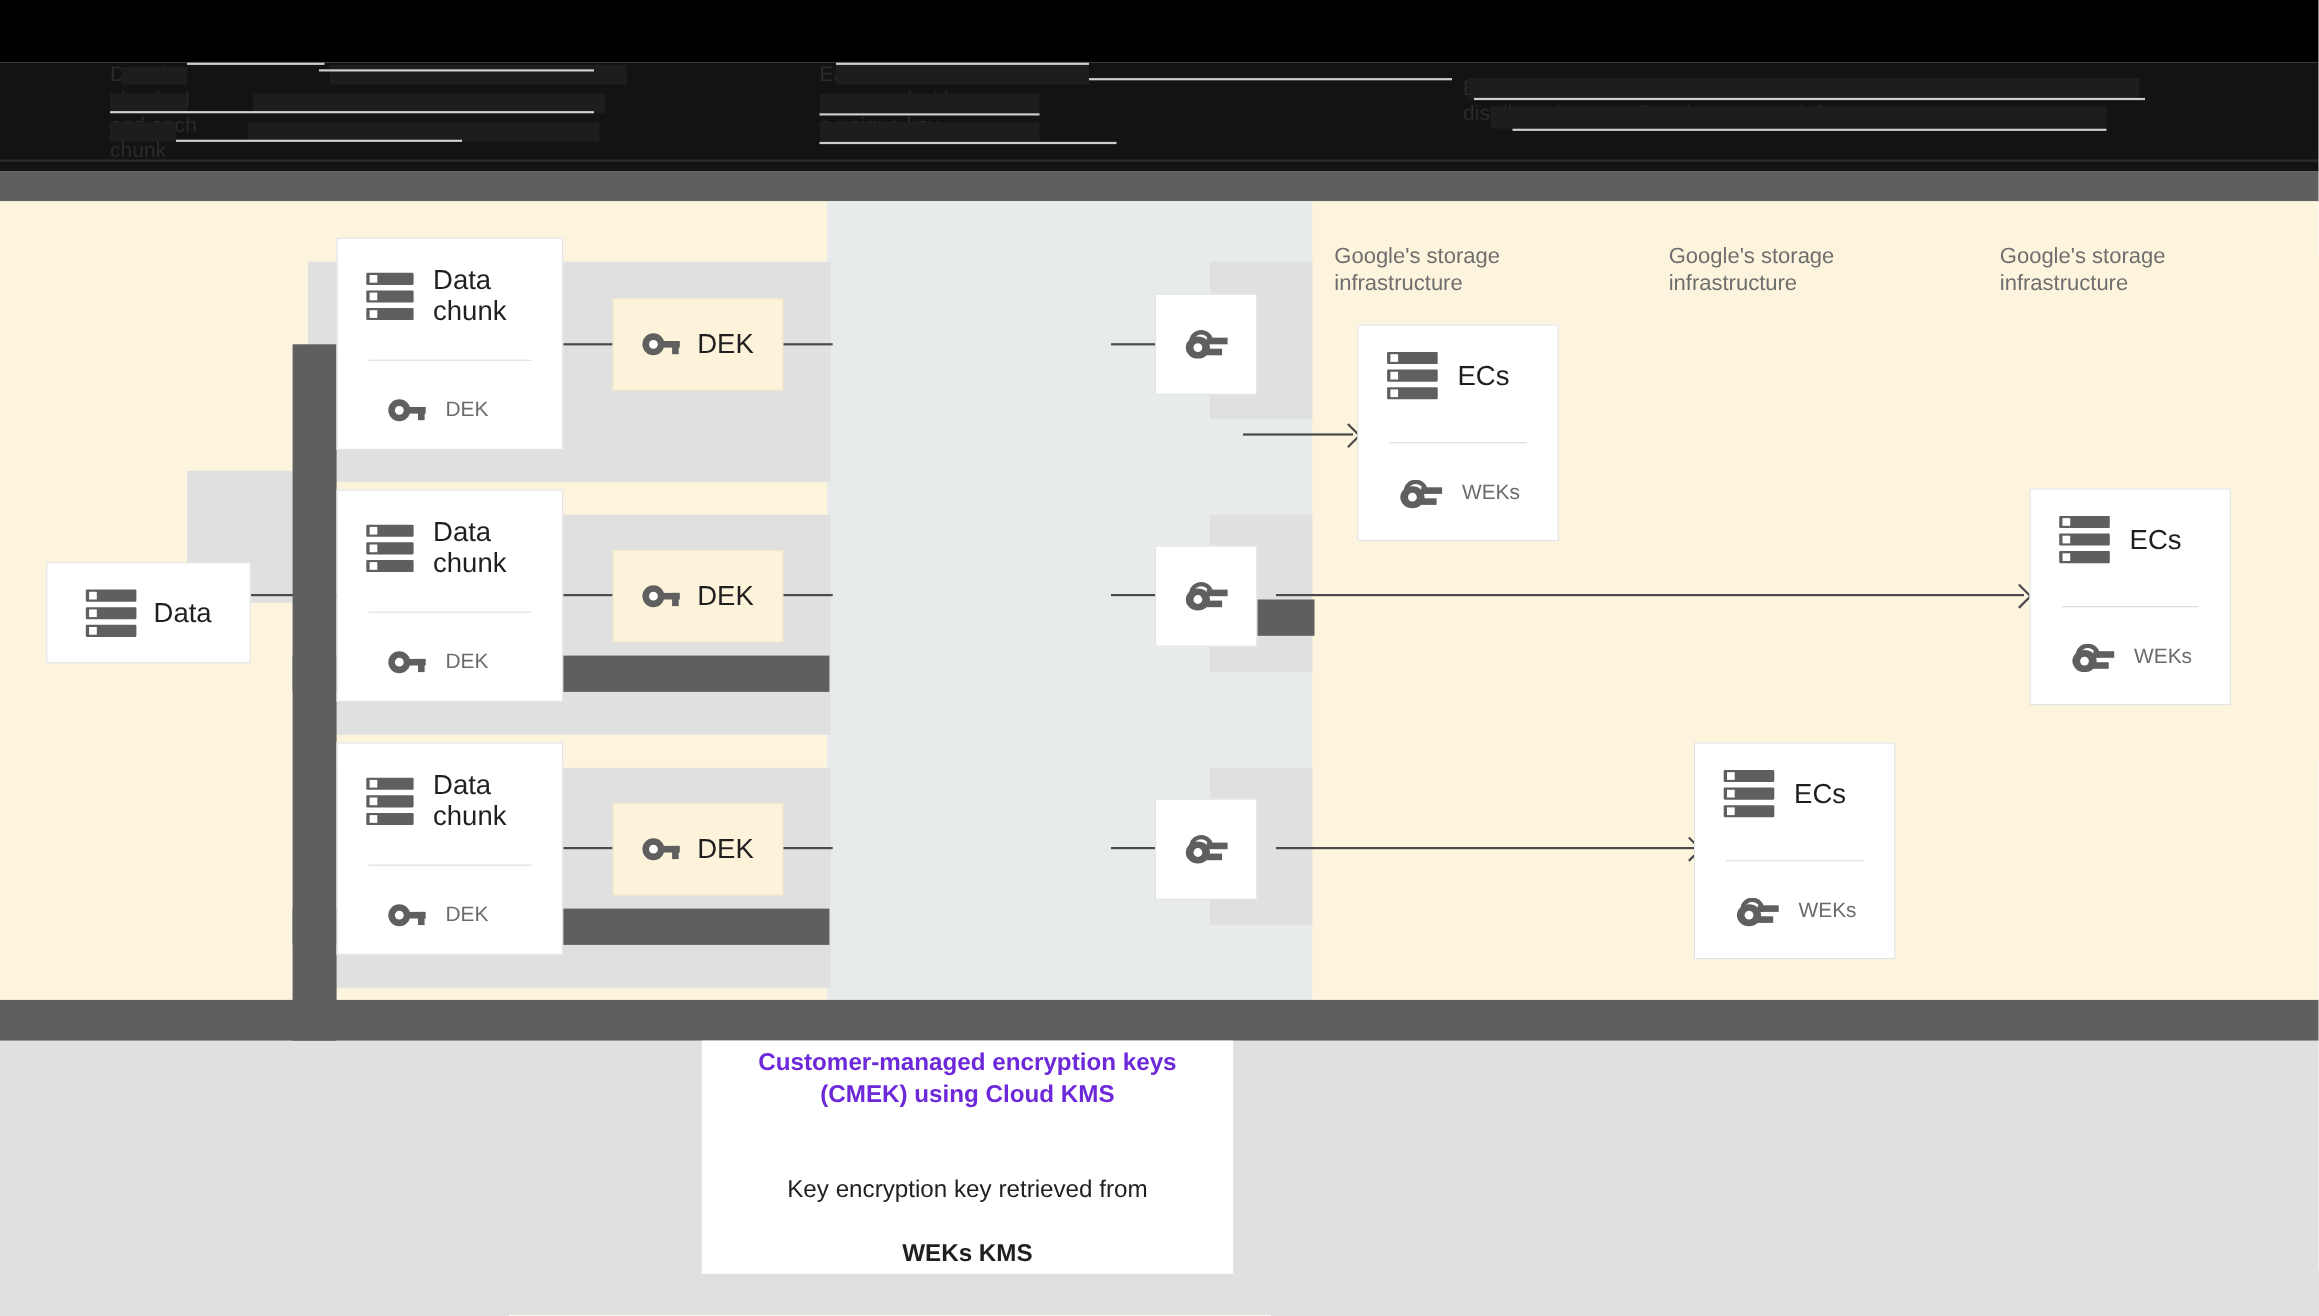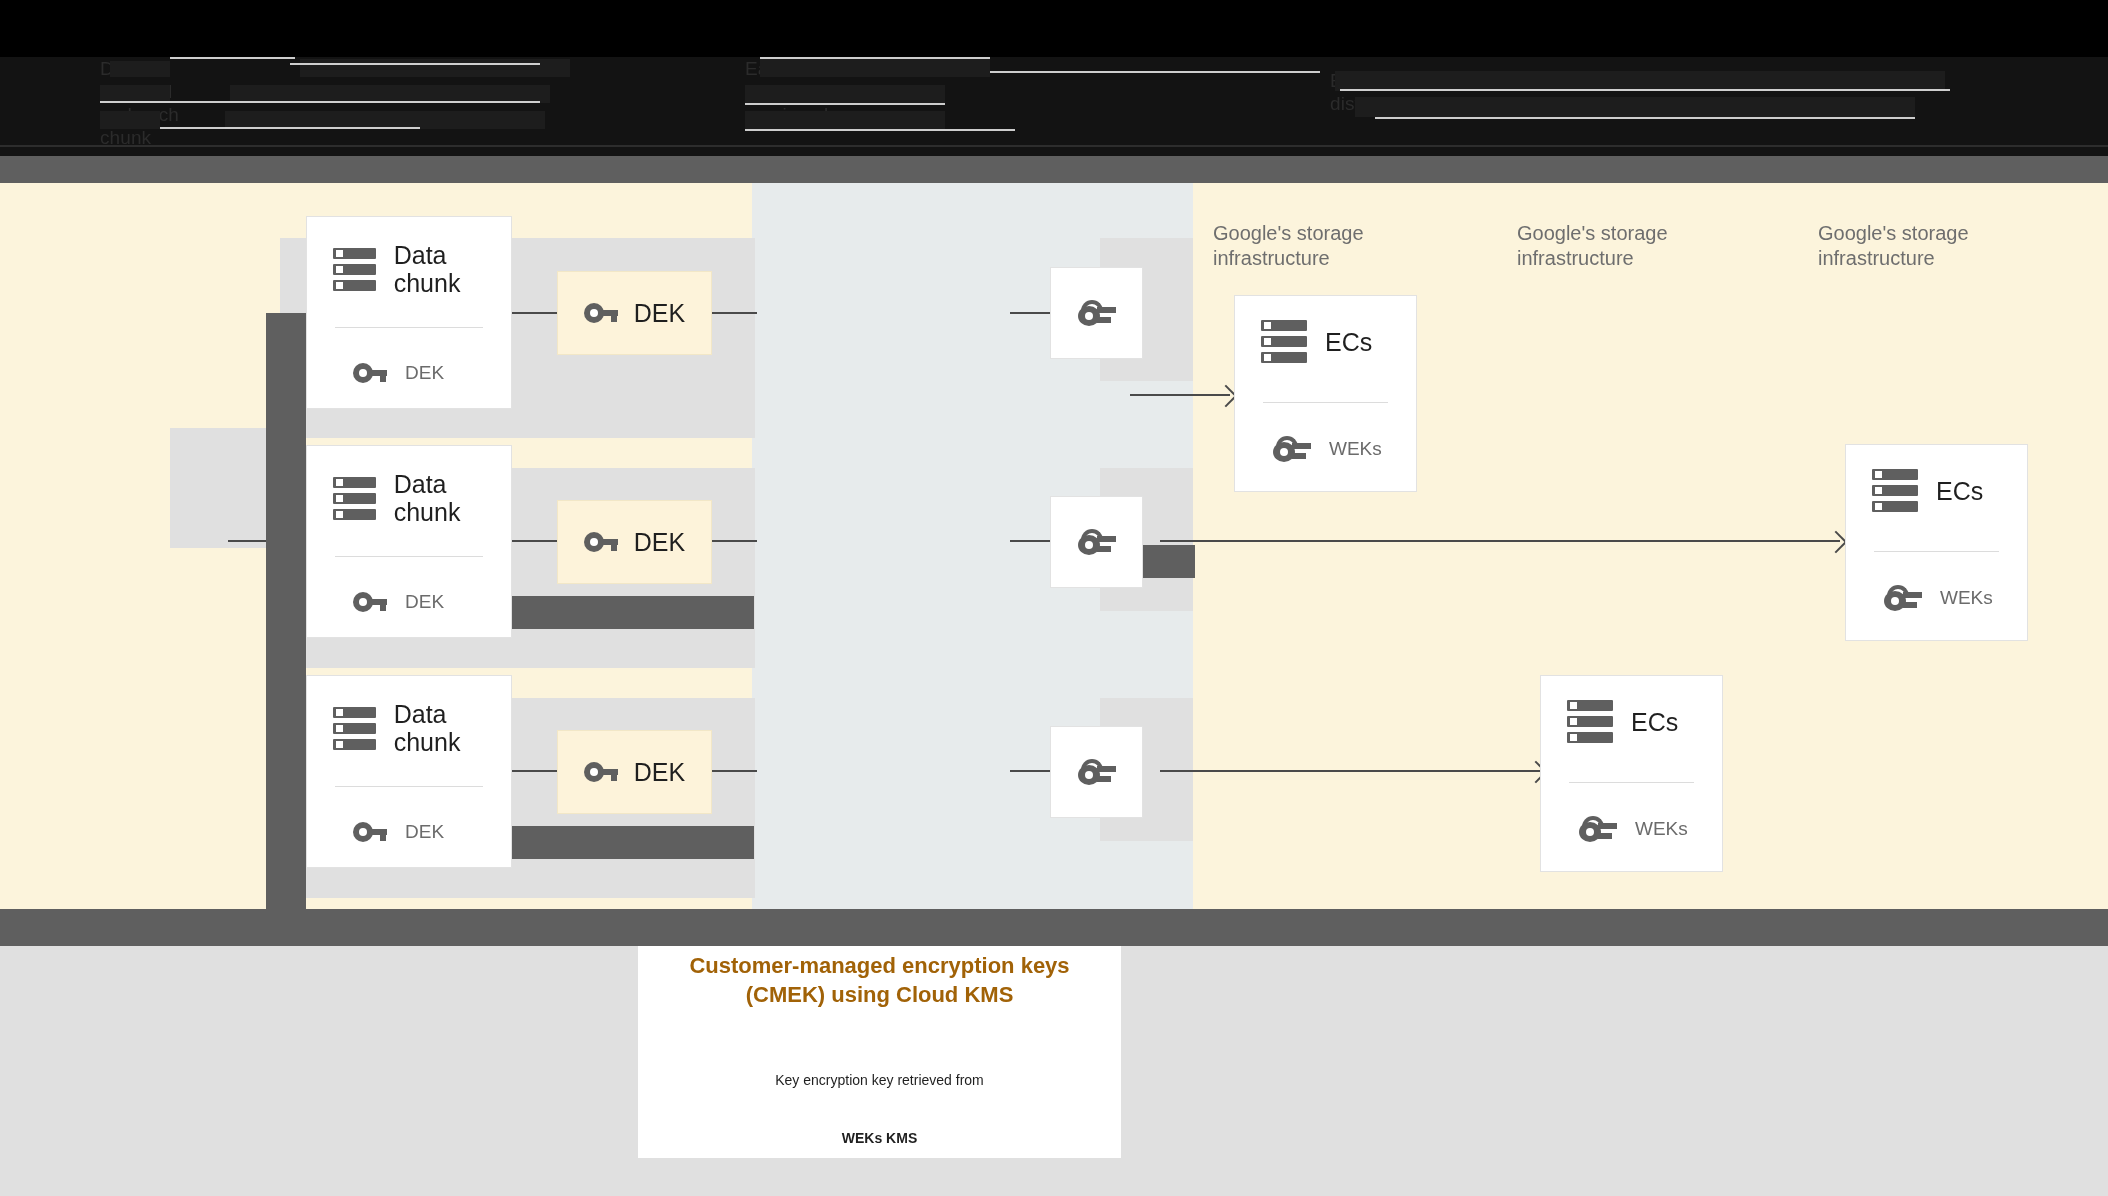--- a/index.html
+++ b/index.html
@@ -63,22 +63,22 @@
   .key2 .arc{position:absolute;left:3px;top:0px;width:22px;height:13px;border:4px solid #5f5f5f;border-bottom:none;border-radius:14px 14px 0 0;box-sizing:border-box;}
   .key2 .s1{position:absolute;left:19px;top:7px;width:19px;height:6px;background:#5f5f5f;}
   .key2 .s2{position:absolute;left:19px;top:17px;width:14px;height:6px;background:#5f5f5f;}
 
   .infra-label{position:absolute;font-size:20px;line-height:25px;color:#6e6e6e;white-space:pre-line;}
 
   
   .footer-band{position:absolute;left:0;top:909px;width:2108px;height:37px;background:#5f5f5f;}
   .footer-bg{position:absolute;left:0;top:946px;width:2108px;height:250px;background:#e0e0e0;}
   .caption{position:absolute;left:638px;top:946px;width:483px;height:212px;background:#fff;display:flex;flex-direction:column;align-items:center;justify-content:center;}
-  .cap-b{font-size:22px;font-weight:bold;color:#a16207;text-align:center;line-height:29px;white-space:pre-line;}
-  .cap-n{font-size:14px;color:#1f1f1f;text-align:center;line-height:29px;margin-top:28px;white-space:pre-line;}
+  .cap-b{font-size:22px;font-weight:bold;color:#6d28d9;text-align:center;line-height:29px;white-space:pre-line;}
+  .cap-n{font-size:22px;color:#1f1f1f;text-align:center;line-height:29px;margin-top:28px;white-space:pre-line;}
   .cap-n b{font-weight:bold;}
 </style>
 </head>
 <body>
 
 <div id="page">
 
   <div class="hdr-black"></div>
   <div class="hdr-dark">
     <div class="hdr-txt" style="left:100px;top:0px;">Data is
@@ -147,20 +147,30 @@
     <span class="arrow-thin" style="left:1528px;top:581px;"></span>
 
     <div class="conn" style="left:1130px;top:211px;width:100px;"></div>
     <span class="arrow-thin" style="left:1218px;top:205px;"></span>
 
     <div class="bar" style="left:266px;top:130px;width:40px;height:640px;"></div>
     <div class="bar" style="left:266px;top:413px;width:488px;height:33px;"></div>
     <div class="bar" style="left:266px;top:643px;width:488px;height:33px;"></div>
     <div class="bar" style="left:1100px;top:362px;width:95px;height:33px;"></div>
 
+    <div class="box" style="left:42px;top:328px;width:186px;height:92px;">
+      <div class="line-box-inner">
+        <span class="stg">
+            <i></i>
+            <i></i>
+            <i></i>
+          </span>
+        <span class="node-title">Data</span>
+      </div>
+    </div>
 
     <div class="box" style="left:306px;top:33px;width:206px;height:193px;">
       <div class="title-row">
         <span class="stg">
             <i></i>
             <i></i>
             <i></i>
           </span>
         <span class="node-title">Data
 chunk</span>

